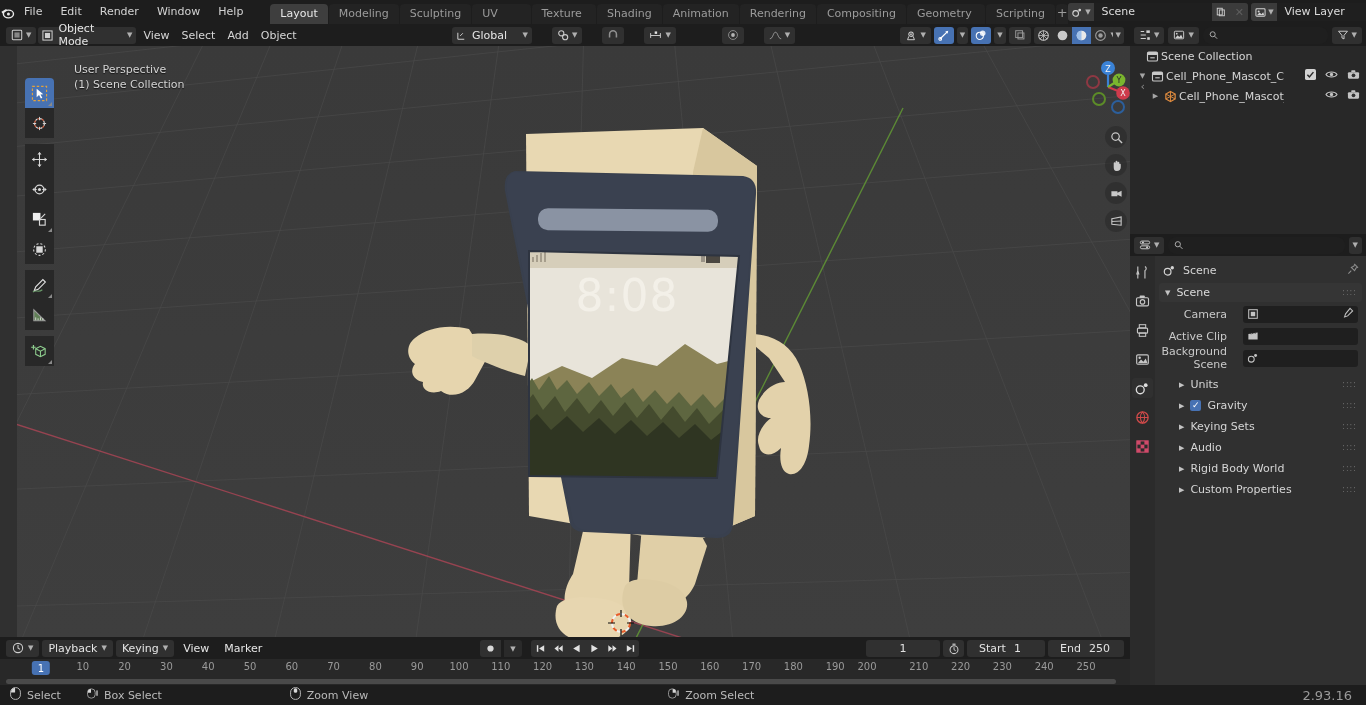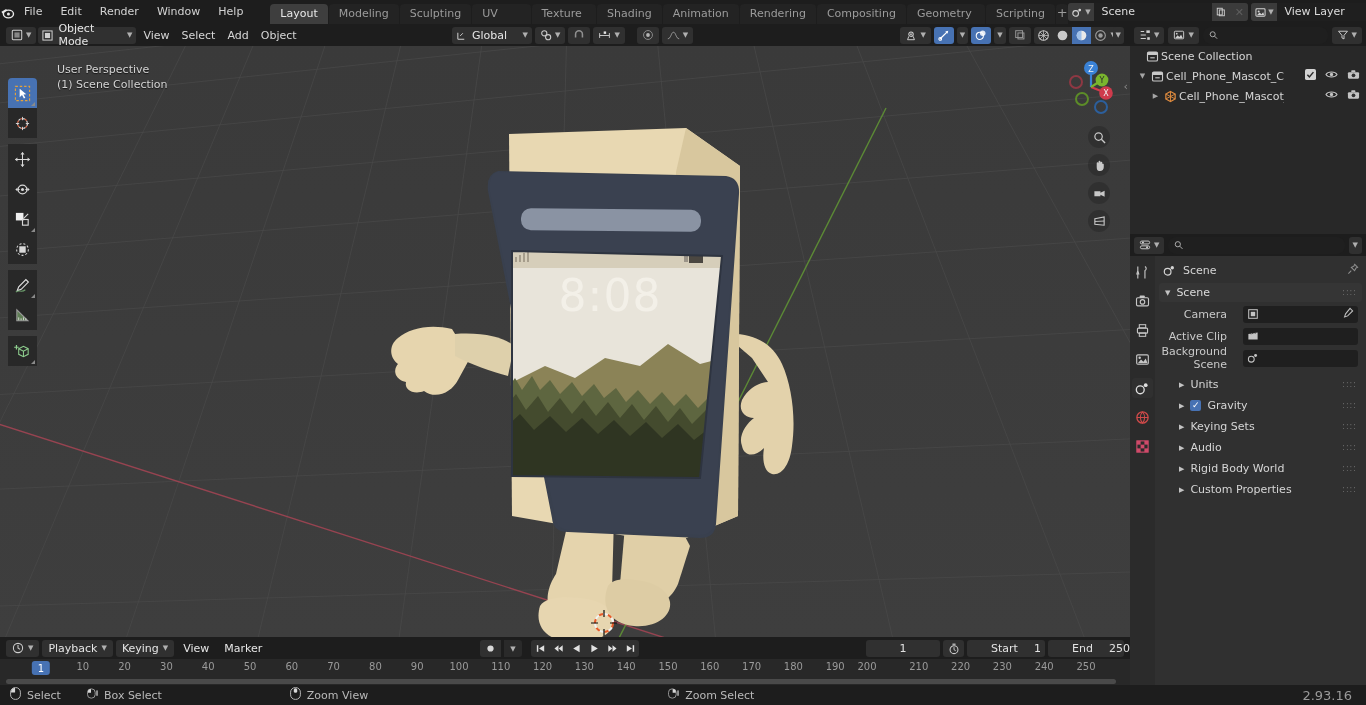--- a/index.html
+++ b/index.html
@@ -30,21 +30,21 @@
   .hdr-btn.plain { background:transparent; }
   .hdr-sep { width:6px; }
   .mode-sel { display:flex; align-items:center; height:17px; background:#303030; border-radius:3px; padding:0 4px 0 4px; gap:5px; width:98px;}
   .mode-sel .lbl{ flex:1; font-size:11px; }
   .tool-toggle { width:20px; height:17px; border-radius:3px; background:#303030; display:flex;align-items:center;justify-content:center;}
   .tool-toggle.on { background:#4772b3; }
   .pill { display:flex; background:#303030; border-radius:3px; overflow:hidden; height:17px; }
   .pill > div { width:19px; height:17px; display:flex;align-items:center;justify-content:center; }
   .pill > div.on { background:#4772b3; }
 
-  #vp-canvas { position:absolute; left:0; top:22px; width:1130px; height:591px; overflow:hidden; background:#0f172a; }
+  #vp-canvas { position:absolute; left:17px; top:22px; width:1130px; height:591px; overflow:hidden; background:#0f172a; }
   #vp-overlay-text { position:absolute; left:57px; top:16px; font-size:11px; color:#d4d4d4; line-height:15px; text-shadow:0 1px 1px rgba(0,0,0,.7); z-index:6;}
 
   
   #vp-toolbar { position:absolute; left:8px; top:32px; width:29px; z-index:7; display:flex; flex-direction:column; gap:0px;}
   .tb { width:29px; height:30px; background:#282828; display:flex;align-items:center;justify-content:center; position:relative;}
   .tb:first-child { border-radius:4px 4px 0 0;}
   .tb.sel { background:#4772b3; }
   .tb.gap { margin-top:6px; }
   .tb .corner { position:absolute; right:2px; bottom:2px; width:0;height:0; border-left:4px solid transparent; border-bottom:4px solid #8a8a8a;}
 
@@ -93,21 +93,21 @@
   #tl-header { height:22px; background:#1d1d1d; display:flex; align-items:center; padding-left:6px; gap:3px;}
   .tl-btn { height:17px; display:flex; align-items:center; gap:4px; padding:0 6px; background:#303030; border-radius:3px; font-size:11px;}
   .tl-btn.flat { background:transparent; }
   #tl-center { position:absolute; left:480px; top:3px; display:flex; gap:3px; align-items:center;}
   .rec-btn { width:21px; height:17px; background:#303030; border-radius:3px 0 0 3px; display:flex;align-items:center;justify-content:center;}
   .rec-drop { width:18px; height:17px; background:#2a2a2a; border-radius:0 3px 3px 0; display:flex;align-items:center;justify-content:center;}
   .transport { display:flex; background:#303030; border-radius:3px; overflow:hidden; margin-left:6px;}
   .transport div { width:18px; height:17px; display:flex;align-items:center;justify-content:center; }
   #tl-right { position:absolute; right:6px; top:3px; display:flex; gap:3px; align-items:center;}
   .num-field { height:17px; background:#303030; border-radius:3px; display:flex; align-items:center; justify-content:center; font-size:11px; color:#e2e2e2;}
-  .se-field { height:17px; background:#303030; border-radius:3px; display:flex; align-items:center; font-size:11px; color:#e2e2e2; padding:0 24px; gap:16px;}
+  .se-field { height:17px; background:#303030; border-radius:3px; display:flex; align-items:center; font-size:11px; color:#e2e2e2; padding:0 12px; gap:8px;}
   #tl-ruler { position:absolute; left:0; top:22px; width:1130px; height:18px; background:#282828; }
   .tick { position:absolute; top:2px; font-size:10px; color:#9a9a9a; transform:translateX(-50%); }
   #playhead { position:absolute; top:2px; height:14px; background:#4772b3; border-radius:3px; color:#fff; font-size:10px; display:flex; align-items:center; justify-content:center; padding:0 6px; transform:translateX(-50%);}
   #tl-scroll { position:absolute; left:0; top:41px; width:1130px; height:7px; }
   #tl-scroll .bar { position:absolute; left:6px; top:1px; height:5px; width:1110px; background:#4a4a4a; border-radius:3px;}
 
   
   #statusbar { position:absolute; left:0; top:685px; width:1366px; height:20px; background:#1d1d1d; display:flex; align-items:center; padding-left:10px; gap:0; font-size:11px; color:#b9b9b9;}
   .status-item { display:flex; align-items:center; gap:6px; }
   .mouse-ico { width:11px; height:13px; }
@@ -197,21 +197,21 @@
           <rect x="3.2" y="3.2" width="5.6" height="5.6" fill="#d0d0d0"></rect>
         </svg>
       <span class="lbl">Object Mode</span>
       <span class="chev">▼</span>
     </div>
     <div class="hdr-btn plain">View</div>
     <div class="hdr-btn plain">Select</div>
     <div class="hdr-btn plain">Add</div>
     <div class="hdr-btn plain">Object</div>
 
-    <div style="position:absolute;left:452px;display:flex;align-items:center;gap:3px;">
+    <div style="position:absolute;left:452px;display:flex;align-items:center;gap:20px;">
       <div class="mode-sel" style="width:80px">
         <svg width="11" height="11" viewBox="0 0 12 12">
             <path d="M2 10 L2 3 M2 10 L9 10" stroke="#d0d0d0" stroke-width="1.1" fill="none"></path>
             <path d="M4.5 6.5 L7.5 3.5" stroke="#d0d0d0" stroke-width="1" fill="none"></path>
           </svg>
         <span class="lbl">Global</span>
         <span class="chev">▼</span>
       </div>
       <div class="hdr-btn">
         <svg width="12" height="12" viewBox="0 0 14 14">

